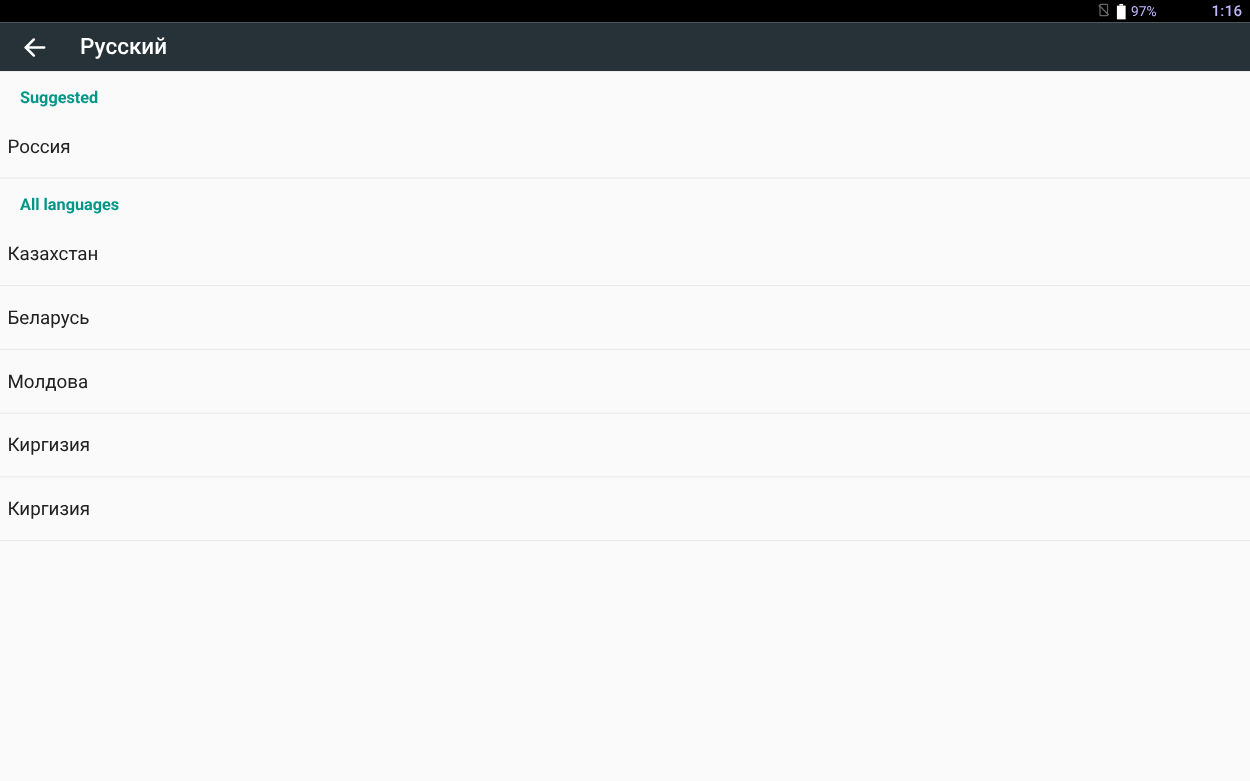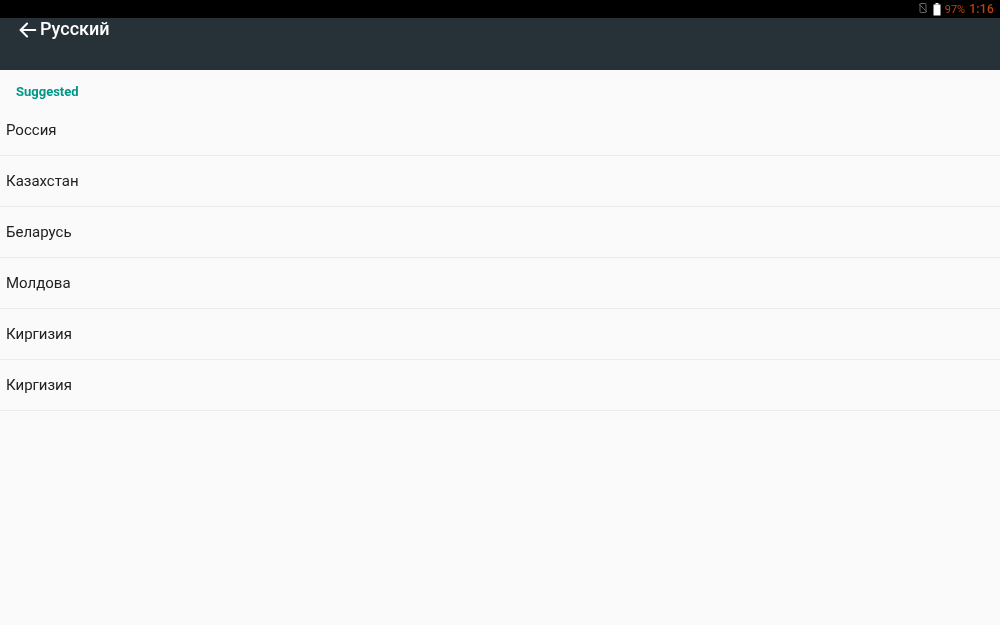--- a/index.html
+++ b/index.html
@@ -5,34 +5,36 @@
   * { margin: 0; padding: 0; box-sizing: border-box; }
   html, body { width: 1000px; height: 625px; font-family: Roboto, "Helvetica Neue", Arial, sans-serif; background: #fafafa; overflow: hidden; }
   
   .status-bar {
     height: 18px;
     background: #000;
     display: flex;
     justify-content: flex-end;
     align-items: center;
     padding: 0 6px;
-    color: #c2410c;
+    color: #c4b5fd;
     font-size: 12px;
     gap: 4px;
   }
   .status-bar .sim-icon { opacity: 0.6; }
   .status-bar .battery-icon { display: inline-flex; align-items: center; }
-  .status-bar .time { font-weight: 500; letter-spacing: 0.3px; }
+  .status-bar .time { font-weight: 500; letter-spacing: 0.3px; margin-left: 40px; }
   .status-bar .battery-pct { font-size: 11px; }
   
   .app-bar {
-    height: 52px;
+    height: 39px;
     background: #263238;
     display: flex;
+    align-items: center;
     padding: 0 16px;
+    gap: 24px;
   }
   .back-btn {
     width: 24px; height: 24px;
     display: flex; align-items: center; justify-content: center;
     cursor: pointer;
     color: #fff;
   }
   .app-title {
     color: #fff;
     font-size: 18px;
@@ -101,20 +103,21 @@
         <polyline points="11 5 4 12 11 19"></polyline>
       </svg>
   </div>
   <div class="app-title">Русский</div>
 </div>
 
 <div class="content">
   <div class="section-header">Suggested</div>
   <div class="list-item">Россия</div>
 
+  <div class="section-header">All languages</div>
   <div class="list-item">Казахстан</div>
   <div class="list-item">Беларусь</div>
   <div class="list-item">Молдова</div>
   <div class="list-item">Киргизия</div>
   <div class="list-item">Киргизия</div>
 </div>
 
 <div class="nav-bar">
   <div class="nav-btn">
     <svg width="18" height="18" viewBox="0 0 24 24" fill="none" stroke="#fff" stroke-width="2" stroke-linejoin="round">

